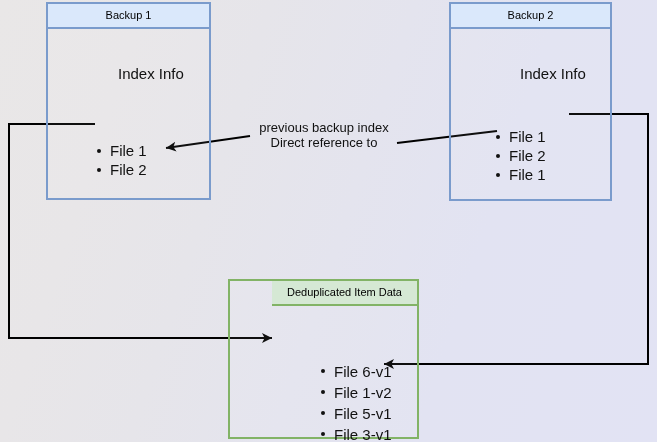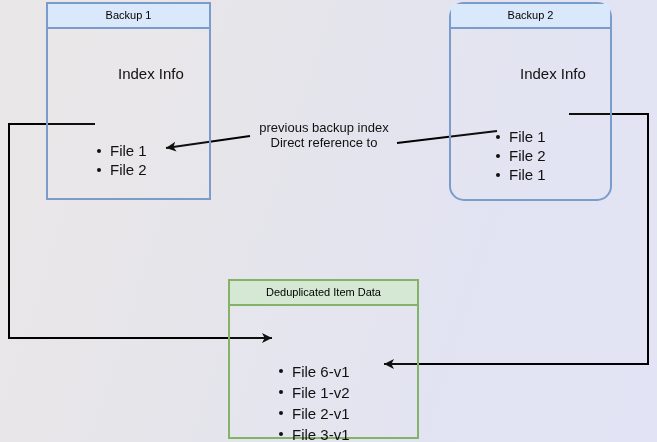--- a/index.html
+++ b/index.html
@@ -66,22 +66,22 @@
   }
   .node.green {
     border: 2px solid #82b366;
   }
   .node.green .node-head {
     background: #d5e8d4;
     border-bottom: 2px solid #82b366;
   }
 
   #backup1 { left: 46px;  top: 2px;   width: 165px; height: 198px; }
-  #backup2 { left: 449px; top: 2px;   width: 163px; height: 199px; border-radius: 15px; }
-  #dedup   { left: 228px; top: 279px; width: 191px; height: 160px; }
+  #backup2 { left: 449px; top: 2px;   width: 163px; height: 199px; }
+  #dedup   { left: 228px; top: 279px; width: 191px; height: 160px; padding-left: 42px; }
 
   .index-label {
     position: absolute;
     font-size: 15px;
     color: #111;
     white-space: nowrap;
     margin-left: 44px;
   }
   #b1-index { left: 26px; top: 36px; }
   #b2-index { left: 25px; top: 36px; }
@@ -170,21 +170,21 @@
       </ul>
     </div>
   </div>
 
   <div class="node green" id="dedup">
     <div class="node-head">Deduplicated Item Data</div>
     <div class="node-body">
       <ul class="filelist" id="dd-files">
         <li>File 6-v1</li>
         <li>File 1-v2</li>
-        <li>File 2-v1</li>
+        <li>File 5-v1</li>
         <li>File 3-v1</li>
       </ul>
     </div>
   </div>
 
   <div class="center-label">
     <span>previous backup index</span>
     <span>Direct reference to</span>
   </div>
 

